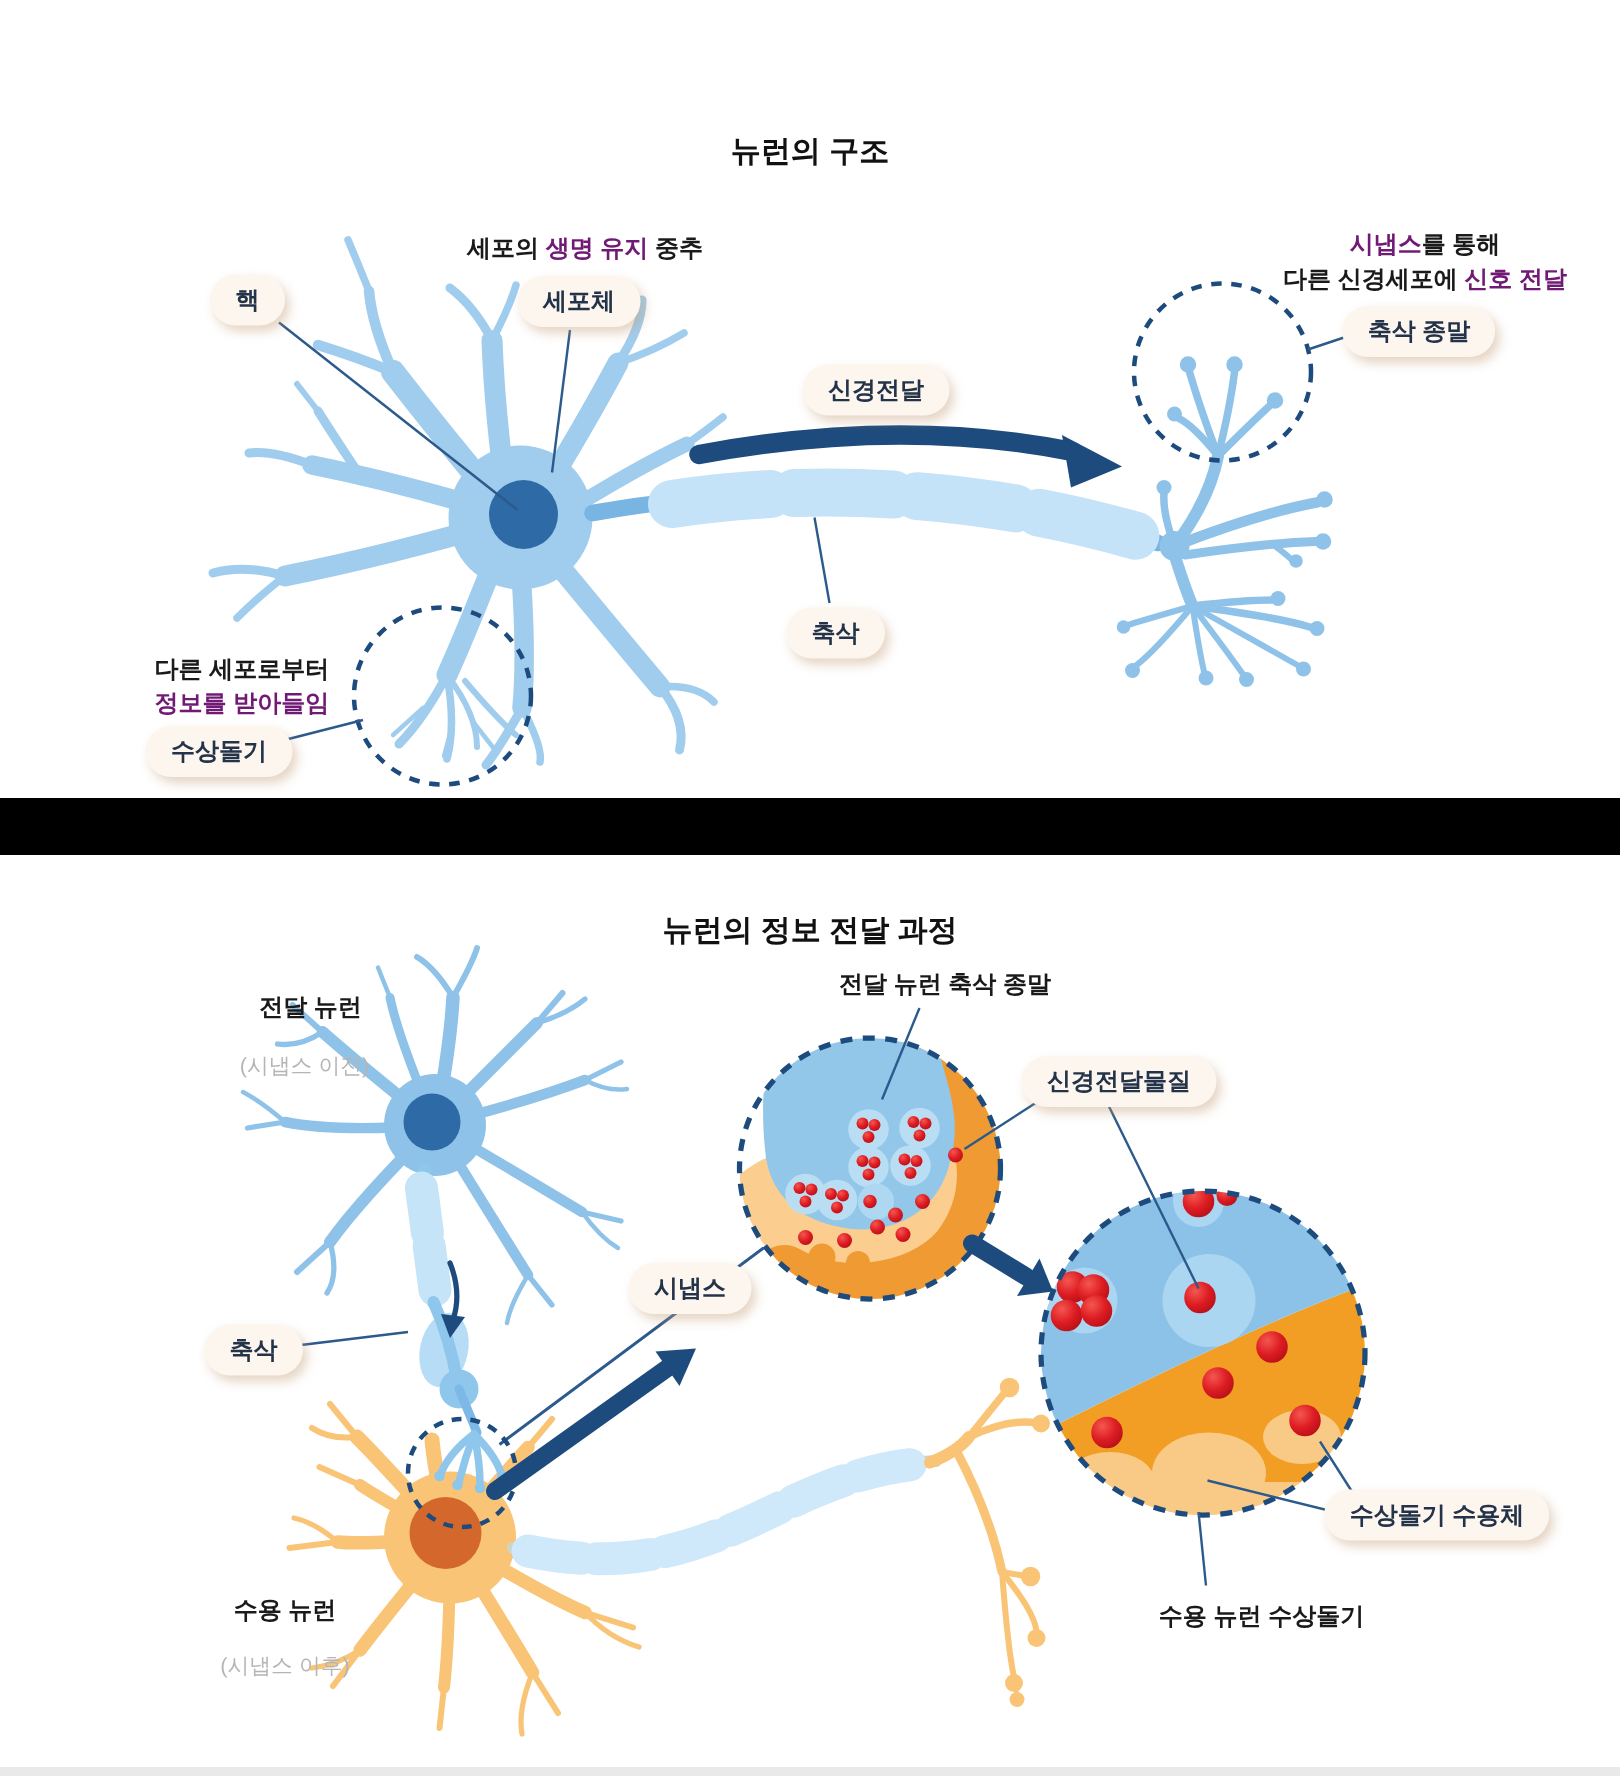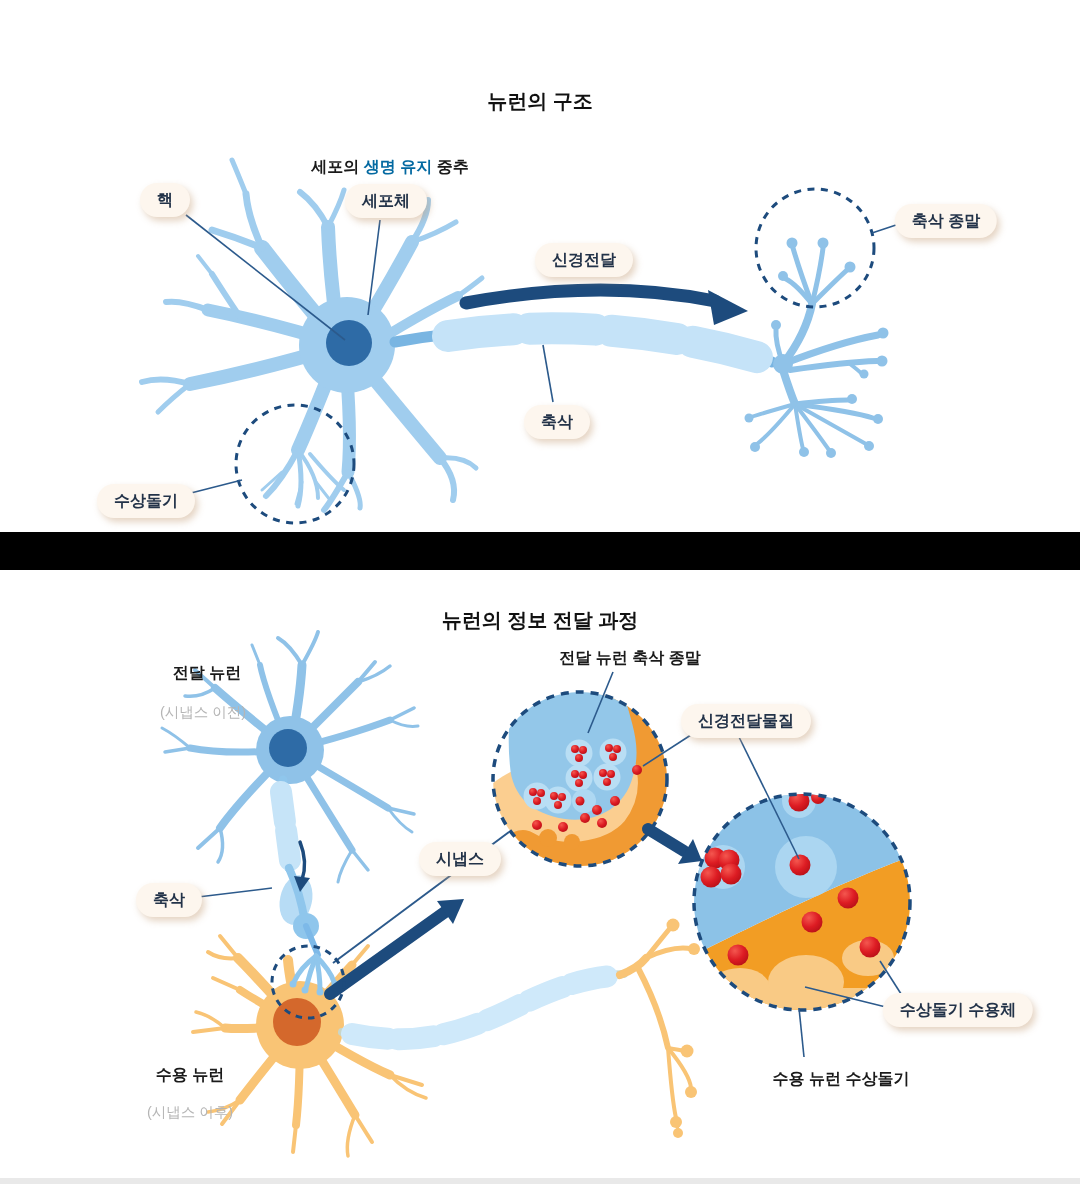--- a/index.html
+++ b/index.html
@@ -9,21 +9,21 @@
   svg{position:absolute;left:0;top:0;display:block;}
   .divider{position:absolute;left:0;top:532px;width:1080px;height:38px;background:#000;}
   .bottombar{position:absolute;left:0;top:1178px;width:1080px;height:6px;background:#e9e9e9;}
   .pill{position:absolute;transform:translate(-50%,-50%);height:34px;padding:0 17px;
         background:#fdf6ee;border-radius:18px;display:flex;align-items:center;justify-content:center;
         box-shadow:3px 4px 7px rgba(197,160,122,.45);color:#233349;font-size:16px;font-weight:600;
         white-space:nowrap;z-index:5;}
   .cap{position:absolute;transform:translate(-50%,-50%);font-size:16px;font-weight:600;color:#1a1a1a;
        text-align:center;line-height:23px;white-space:nowrap;z-index:4;}
   .cap-left{transform:translate(0,-50%);text-align:left;}
-  .b{color:#0369a1;}
+  .b{color:#701a75;}
   .sub{color:#b5b5b5;font-weight:500;font-size:14.5px;margin-top:20px;}
   .title{position:absolute;transform:translate(-50%,-50%);font-size:20px;font-weight:700;color:#111;
          white-space:nowrap;z-index:4;}
 </style>
 </head>
 <body>
 
 <div id="stage">
 
   <div class="panel" style="top:8px;height:466px;margin-top:44px;">
@@ -133,20 +133,28 @@
         <path d="M872,181 L902,171"></path>
         <path d="M191,441 L242,428"></path>
       </g>
     </svg>
 
     <div class="title" style="left:540px;top:49px;">뉴런의 구조</div>
 
     <div class="cap" style="left:390px;top:114px;">
       <span>세포의 </span><span class="b">생명 유지</span><span> 중추</span>
     </div>
+    <div class="cap" style="left:950px;top:123px;">
+      <span class="b">시냅스</span><span>를 통해</span><br>
+      <span>다른 신경세포에 </span><span class="b">신호 전달</span>
+    </div>
+    <div class="cap cap-left" style="left:103px;top:406px;">
+      <span>다른 세포로부터</span><br>
+      <span class="b">정보를 받아들임</span>
+    </div>
 
     <div class="pill" style="left:165px;top:148px;">
       <span>핵</span>
       </div>
     <div class="pill" style="left:386px;top:149px;">
       <span>세포체</span>
       </div>
     <div class="pill" style="left:584px;top:208px;">
       <span>신경전달</span>
       </div>

